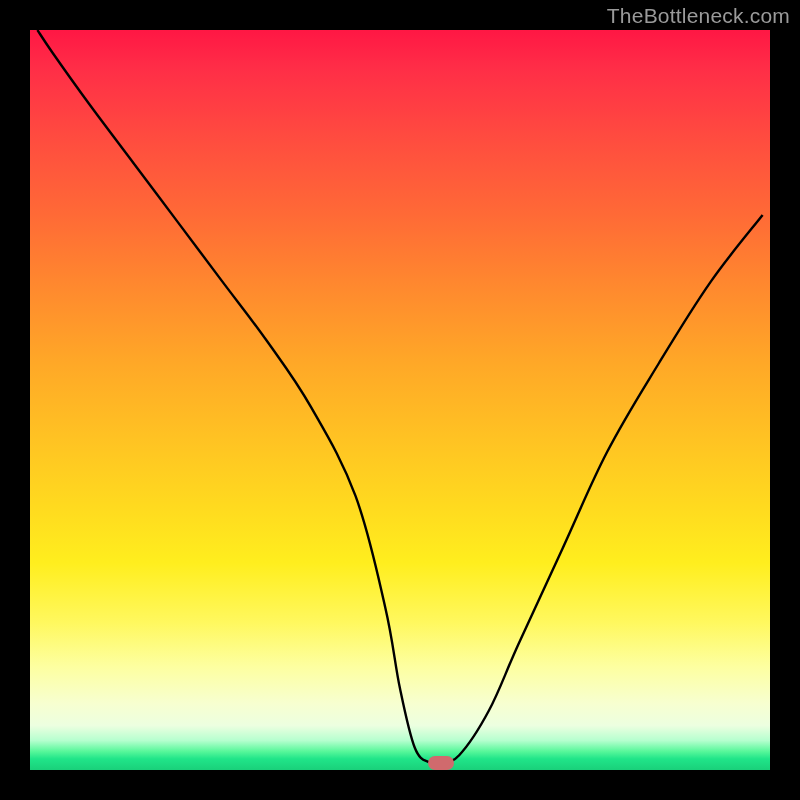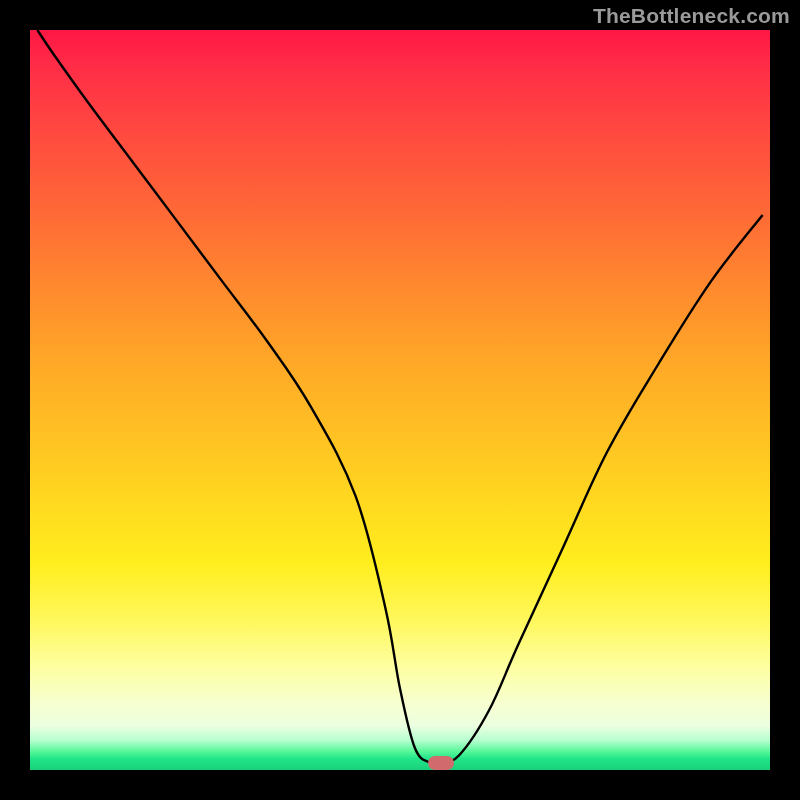--- a/index.html
+++ b/index.html
@@ -51,21 +51,21 @@
     top: 0;
     width: 100%;
     height: 100%;
   }
   .attribution {
     position: absolute;
     top: 4px;
     right: 10px;
     color: #9a9a9a;
     font-size: 21px;
-    font-weight: 700;
+    font-weight: 400;
     letter-spacing: 0.2px;
     user-select: none;
   }
   .marker {
     position: absolute;
     width: 26px;
     height: 14px;
     border-radius: 7px;
     background: #d06a6d;
     transform: translate(-50%, -50%);

